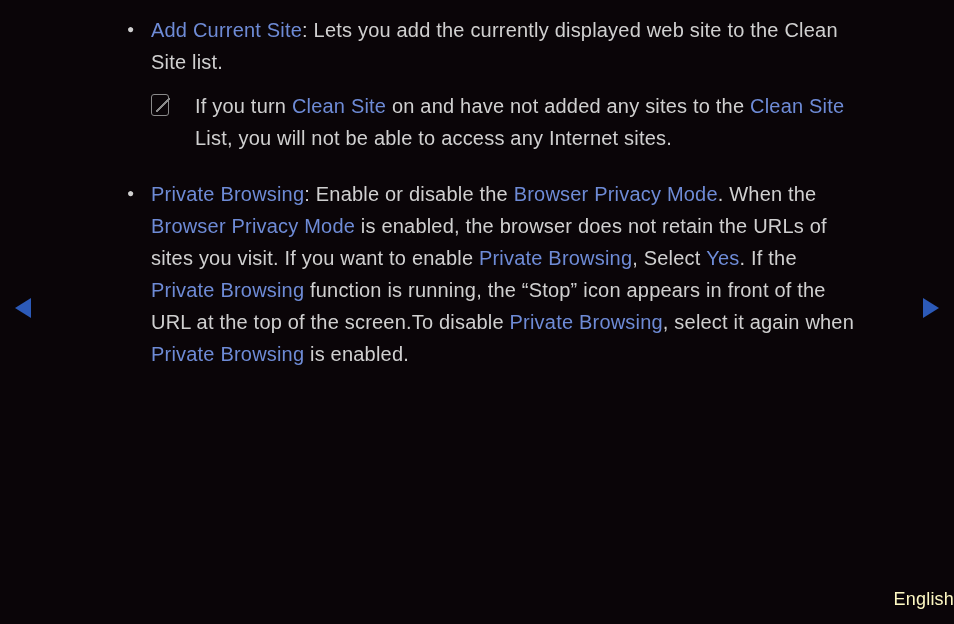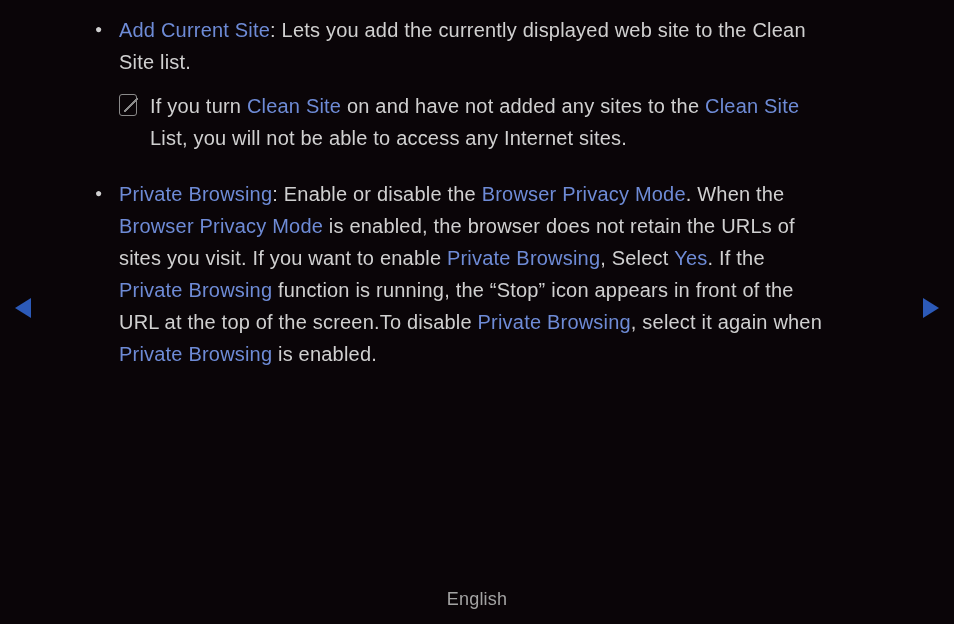--- a/index.html
+++ b/index.html
@@ -16,20 +16,21 @@
       font-size: 20px;
       font-weight: 300;
       line-height: 1.6;
       position: relative;
       overflow: hidden;
       letter-spacing: 0.2px;
     }
     .content {
       padding: 14px 60px 0 95px;
       width: 890px;
+      margin-left: 32px;
     }
     ul.bullets {
       list-style: none;
     }
     ul.bullets > li {
       position: relative;
       padding-left: 24px;
       margin-bottom: 24px;
     }
     ul.bullets > li::before {
@@ -44,21 +45,21 @@
     .term {
       color: #6e8bd6;
       font-weight: 400;
     }
     .para {
       margin-bottom: 12px;
     }
     .note-row {
       display: flex;
       align-items: flex-start;
-      gap: 13px;
+      gap: 26px;
     }
     .note-icon {
       flex: 0 0 auto;
       width: 18px;
       height: 22px;
       margin-top: 4px;
       border: 1.5px solid #8a8a8a;
       border-radius: 3px;
       position: relative;
     }
@@ -72,22 +73,22 @@
       background: linear-gradient(135deg, transparent 45%, #8a8a8a 45%, #8a8a8a 55%, transparent 55%);
     }
     .note-text {
       flex: 1;
     }
     .footer {
       position: absolute;
       bottom: 10px;
       left: 0;
       width: 100%;
-      text-align: center;
-      color: #a3a3a3;
+      text-align: right;
+      color: #fef9c3;
       font-size: 18px;
       font-weight: 300;
     }
     .nav-left, .nav-right {
       position: absolute;
       top: 298px;
       width: 0;
       height: 0;
       cursor: pointer;
     }

